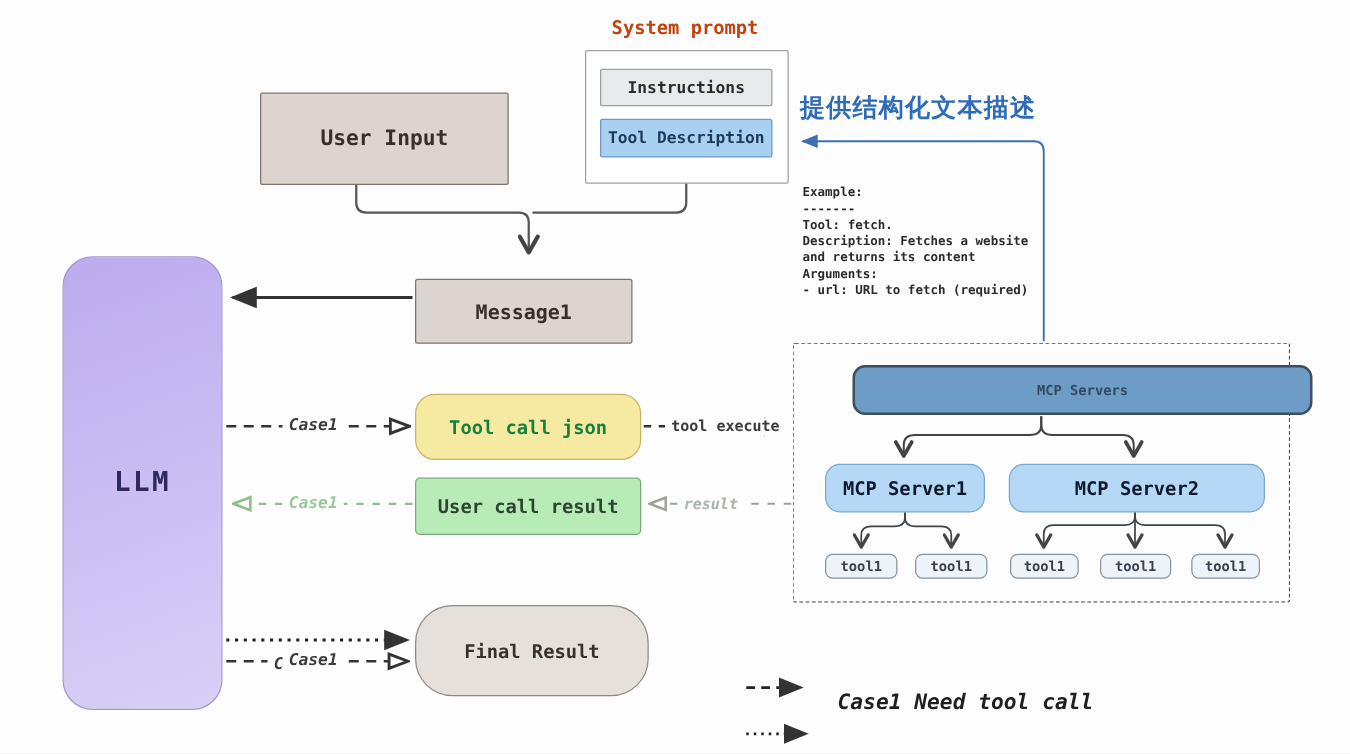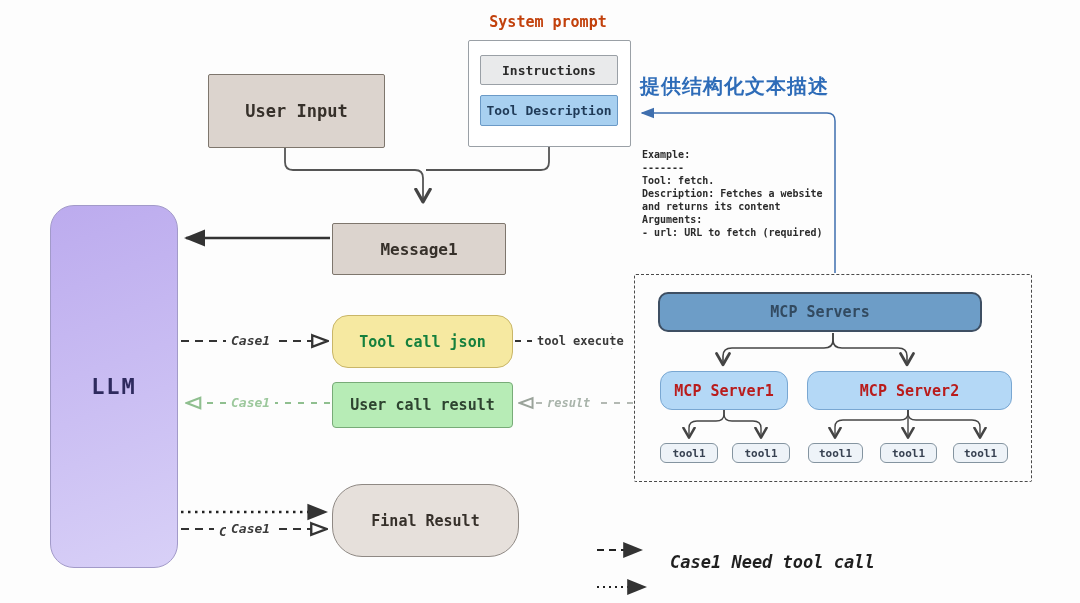--- a/index.html
+++ b/index.html
@@ -7,21 +7,21 @@
     position:relative;width:1080px;height:603px;margin:0 auto;
     background:#fdfdfd;overflow:hidden;
     font-family:"DejaVu Sans Mono","Liberation Mono",monospace;
     color:#333;
   }
   svg.wires{position:absolute;left:0;top:0;width:1080px;height:603px;z-index:1;}
   .node{position:absolute;display:flex;align-items:center;justify-content:center;
     box-sizing:border-box;z-index:2;font-weight:bold;}
   
   .beige{background:#dcd4ce;border:1.5px solid #7e766d;color:#36302a;}
-  .n-user-input{left:208px;top:74px;width:177px;height:74px;font-size:17px;border-radius:2px;text-align:right;}
+  .n-user-input{left:208px;top:74px;width:199px;height:74px;font-size:17px;border-radius:2px;text-align:right;}
   .n-message1{left:332px;top:211px;width:174px;height:52px;font-size:16px;border-radius:2px;margin-top:12px;}
   .n-final{left:332px;top:484px;width:187px;height:73px;font-size:15px;border-radius:30px;
     background:#e6e0db;border:1.5px solid #8f8984;color:#36302a;}
   
   .n-llm{left:50px;top:205px;width:128px;height:363px;border-radius:24px;
     background:linear-gradient(160deg,#bcabee 0%,#cbbff3 55%,#d8d0f7 100%);
     border:1px solid #a29ac9;color:#2e2a5e;font-size:22px;letter-spacing:2px;}
   
   .n-json{left:332px;top:315px;width:181px;height:53px;border-radius:16px;
     background:#f6e9a1;border:1.5px solid #c9b668;color:#15803d;font-size:15px;}
@@ -37,23 +37,23 @@
   .sp-tooldesc{left:480px;top:95px;width:138px;height:31px;font-size:13px;
     background:#a8d0f0;border:1px solid #6b9ac7;color:#1f3a57;border-radius:2px;}
   
   .cn-note{position:absolute;left:640px;top:73px;width:200px;font-size:20px;font-weight:bold;
     color:#2e6cb8;z-index:2;letter-spacing:1px;}
   .example{position:absolute;left:642px;top:148px;z-index:2;font-size:10px;line-height:13px;
     color:#2b2b2b;font-weight:bold;}
   
   .mcp-box{position:absolute;left:634px;top:274px;width:396px;height:206px;
     border:1.6px dashed #4a4a4a;border-radius:2px;z-index:1;}
-  .n-mcp-header{left:658px;top:292px;width:324px;height:40px;border-radius:10px;
-    background:#6d9dc7;border:2px solid #3e4f63;color:#324a60;font-size:15px;}
-  .n-server{background:#b4d8f6;border:1.5px solid #79a7d2;color:#b91c1c;
+  .n-mcp-header{left:682px;top:292px;width:368px;height:40px;border-radius:10px;
+    background:#6d9dc7;border:2px solid #3e4f63;color:#324a60;font-size:11px;}
+  .n-server{background:#b4d8f6;border:1.5px solid #79a7d2;color:#0f172a;
     font-size:15px;border-radius:12px;top:371px;height:39px;}
   .n-server1{left:660px;width:128px;}
   .n-server2{left:807px;width:205px;}
   .n-tool{top:443px;height:20px;background:#eef3f8;border:1px solid #8494a0;
     color:#374151;font-size:11px;border-radius:6px;}
   .t1{left:660px;width:58px;} .t2{left:732px;width:58px;}
   .t3{left:808px;width:55px;} .t4{left:880px;width:57px;} .t5{left:953px;width:55px;}
   
   .edge-label{position:absolute;z-index:3;background:#fdfdfd;padding:0 5px;
     font-size:13px;font-style:italic;font-weight:bold;color:#3a3a3a;}

